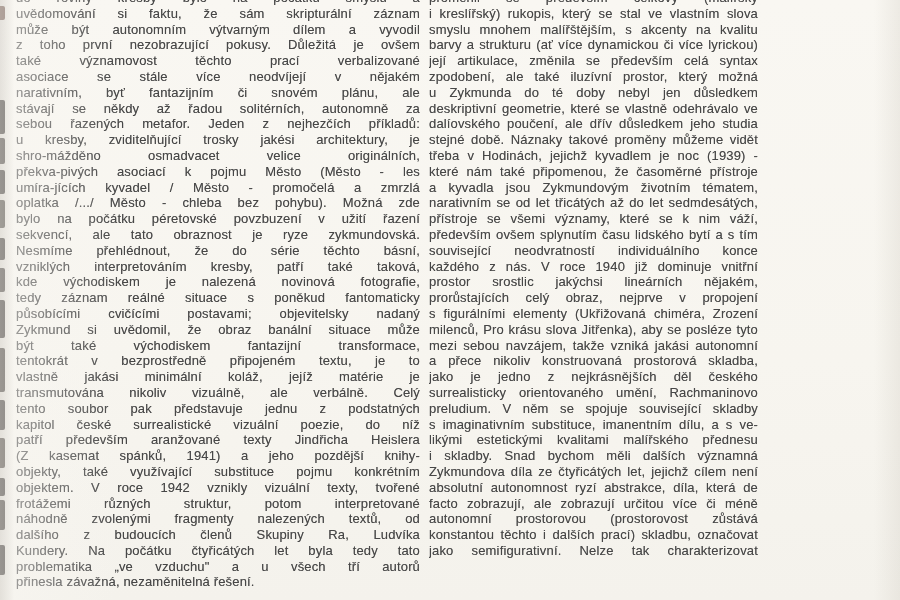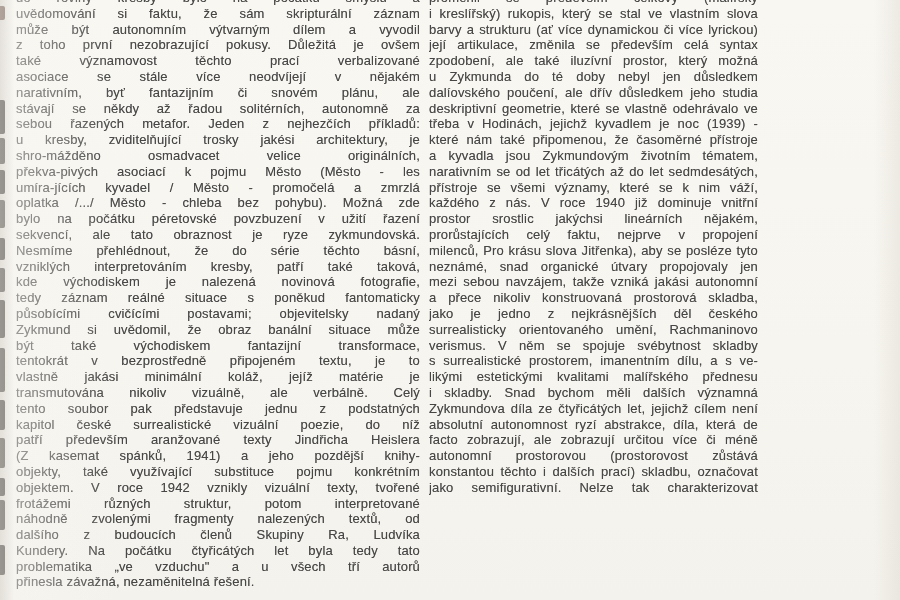--- a/index.html
+++ b/index.html
@@ -105,42 +105,46 @@
       <div class="ln">frotážemi různých struktur, potom interpretované</div>
       <div class="ln">náhodně zvolenými fragmenty nalezených textů, od</div>
       <div class="ln">dalšího z budoucích členů Skupiny Ra, Ludvíka</div>
       <div class="ln">Kundery. Na počátku čtyřicátých let byla tedy tato</div>
       <div class="ln">problematika „ve vzduchu" a u všech tří autorů</div>
       <div class="ln noj">přinesla závažná, nezaměnitelná řešení.</div>
     </div>
   <div class="col col-right">
       <div class="ln">proměnil se především celkový (malířský</div>
       <div class="ln">i kreslířský) rukopis, který se stal ve vlastním slova</div>
+      <div class="ln">smyslu mnohem malířštějším, s akcenty na kvalitu</div>
       <div class="ln">barvy a strukturu (ať více dynamickou či více lyrickou)</div>
       <div class="ln">její artikulace, změnila se především celá syntax</div>
       <div class="ln">zpodobení, ale také iluzívní prostor, který možná</div>
       <div class="ln">u Zykmunda do té doby nebyl jen důsledkem</div>
+      <div class="ln">deskriptivní geometrie, které se vlastně odehrávalo ve</div>
       <div class="ln">dalíovského poučení, ale dřív důsledkem jeho studia</div>
-      <div class="ln">deskriptivní geometrie, které se vlastně odehrávalo ve</div>
+      <div class="ln">stejné době. Náznaky takové proměny můžeme vidět</div>
       <div class="ln">třeba v Hodinách, jejichž kyvadlem je noc (1939) -</div>
       <div class="ln">které nám také připomenou, že časoměrné přístroje</div>
       <div class="ln">a kyvadla jsou Zykmundovým životním tématem,</div>
       <div class="ln">narativním se od let třicátých až do let sedmdesátých,</div>
       <div class="ln">přístroje se všemi významy, které se k nim váží,</div>
+      <div class="ln">především ovšem splynutím času lidského bytí a s tím</div>
+      <div class="ln">související neodvratností individuálního konce</div>
       <div class="ln">každého z nás. V roce 1940 již dominuje vnitřní</div>
       <div class="ln">prostor srostlic jakýchsi lineárních nějakém,</div>
-      <div class="ln">prorůstajících celý faktu, nejprve v propojení</div>
+      <div class="ln">prorůstajících celý obraz, nejprve v propojení</div>
+      <div class="ln">s figurálními elementy (Ukřižovaná chiméra, Zrození</div>
       <div class="ln">milenců, Pro krásu slova Jitřenka), aby se posléze tyto</div>
-      <div class="ln">neznámé, snad organické útvary propojovaly jen</div>
       <div class="ln">mezi sebou navzájem, takže vzniká jakási autonomní</div>
       <div class="ln">a přece nikoliv konstruovaná prostorová skladba,</div>
       <div class="ln">jako je jedno z nejkrásnějších děl českého</div>
       <div class="ln">surrealisticky orientovaného umění, Rachmaninovo</div>
-      <div class="ln">verismus. V něm se spojuje svébytnost skladby</div>
-      <div class="ln">s surrealistické prostorem, imanentním dílu, a s ve-</div>
+      <div class="ln">preludium. V něm se spojuje související skladby</div>
+      <div class="ln">s imaginativním substituce, imanentním dílu, a s ve-</div>
       <div class="ln">likými estetickými kvalitami malířského přednesu</div>
       <div class="ln">i skladby. Snad bychom měli dalších významná</div>
       <div class="ln">Zykmundova díla ze čtyřicátých let, jejichž cílem není</div>
       <div class="ln">absolutní autonomnost ryzí abstrakce, díla, která de</div>
       <div class="ln">facto zobrazují, ale zobrazují určitou více či méně</div>
       <div class="ln">autonomní prostorovou (prostorovost zůstává</div>
       <div class="ln">konstantou těchto i dalších prací) skladbu, označovat</div>
       <div class="ln">jako semifigurativní. Nelze tak charakterizovat</div>
     </div>
 

